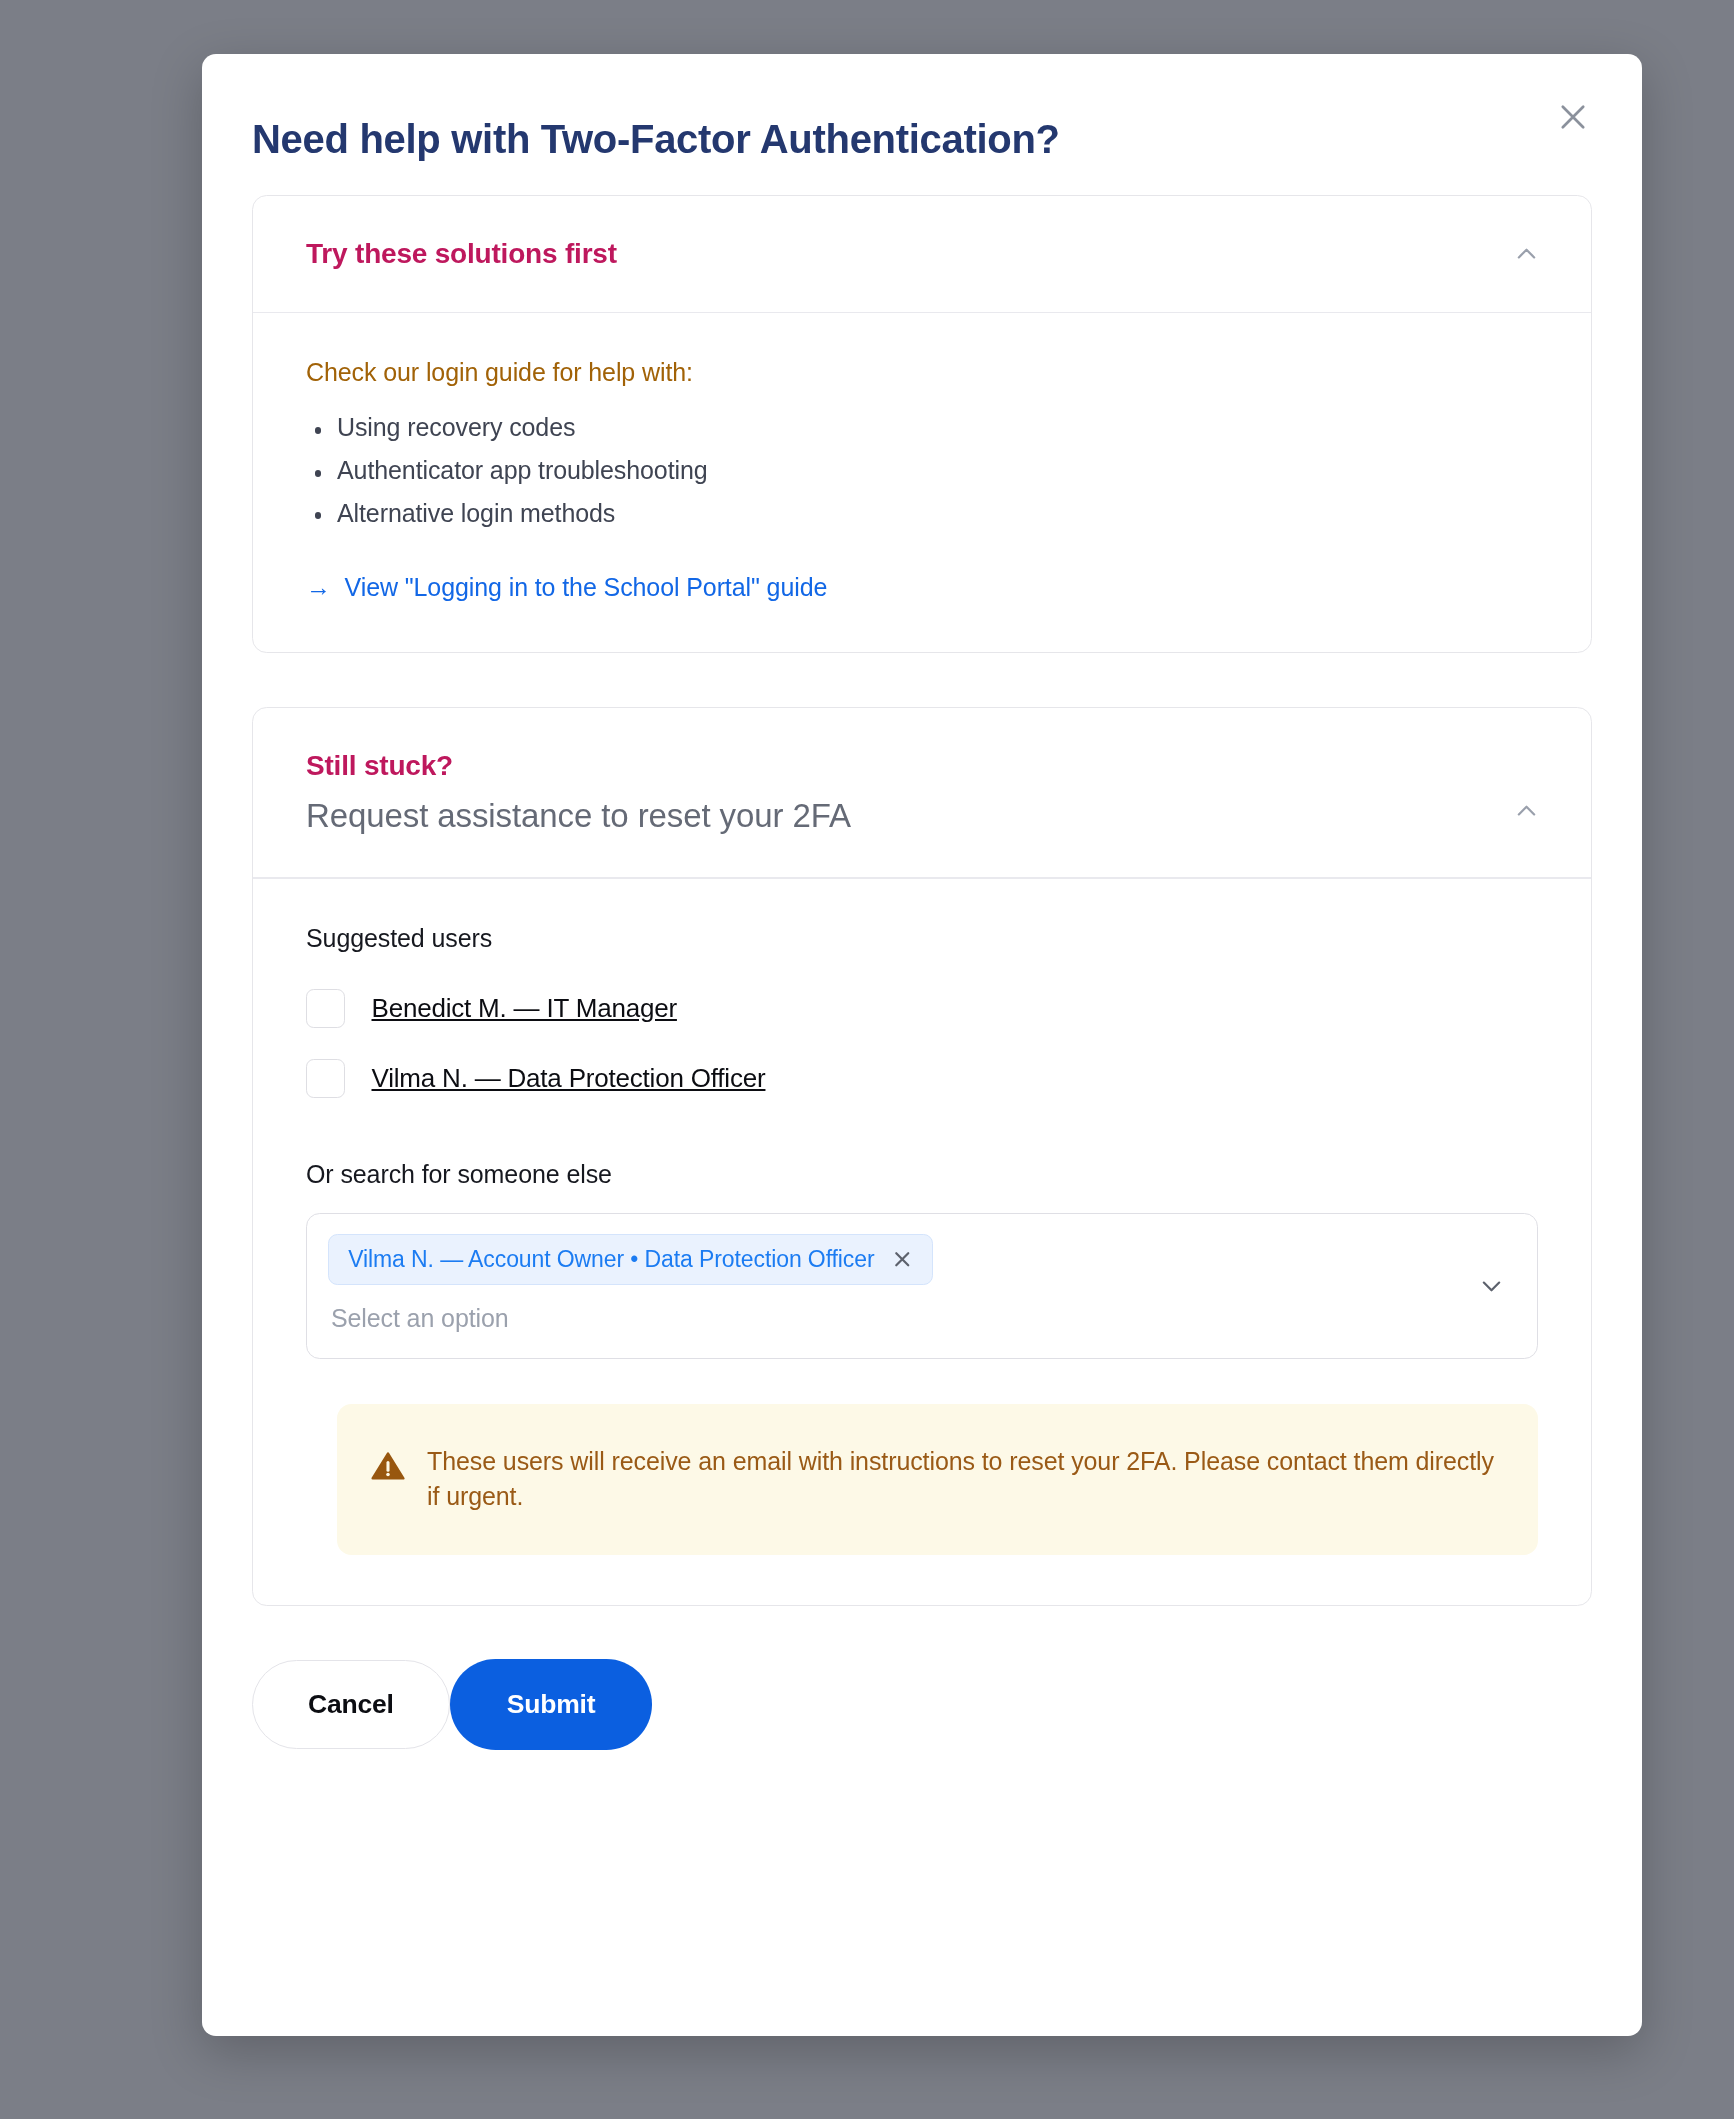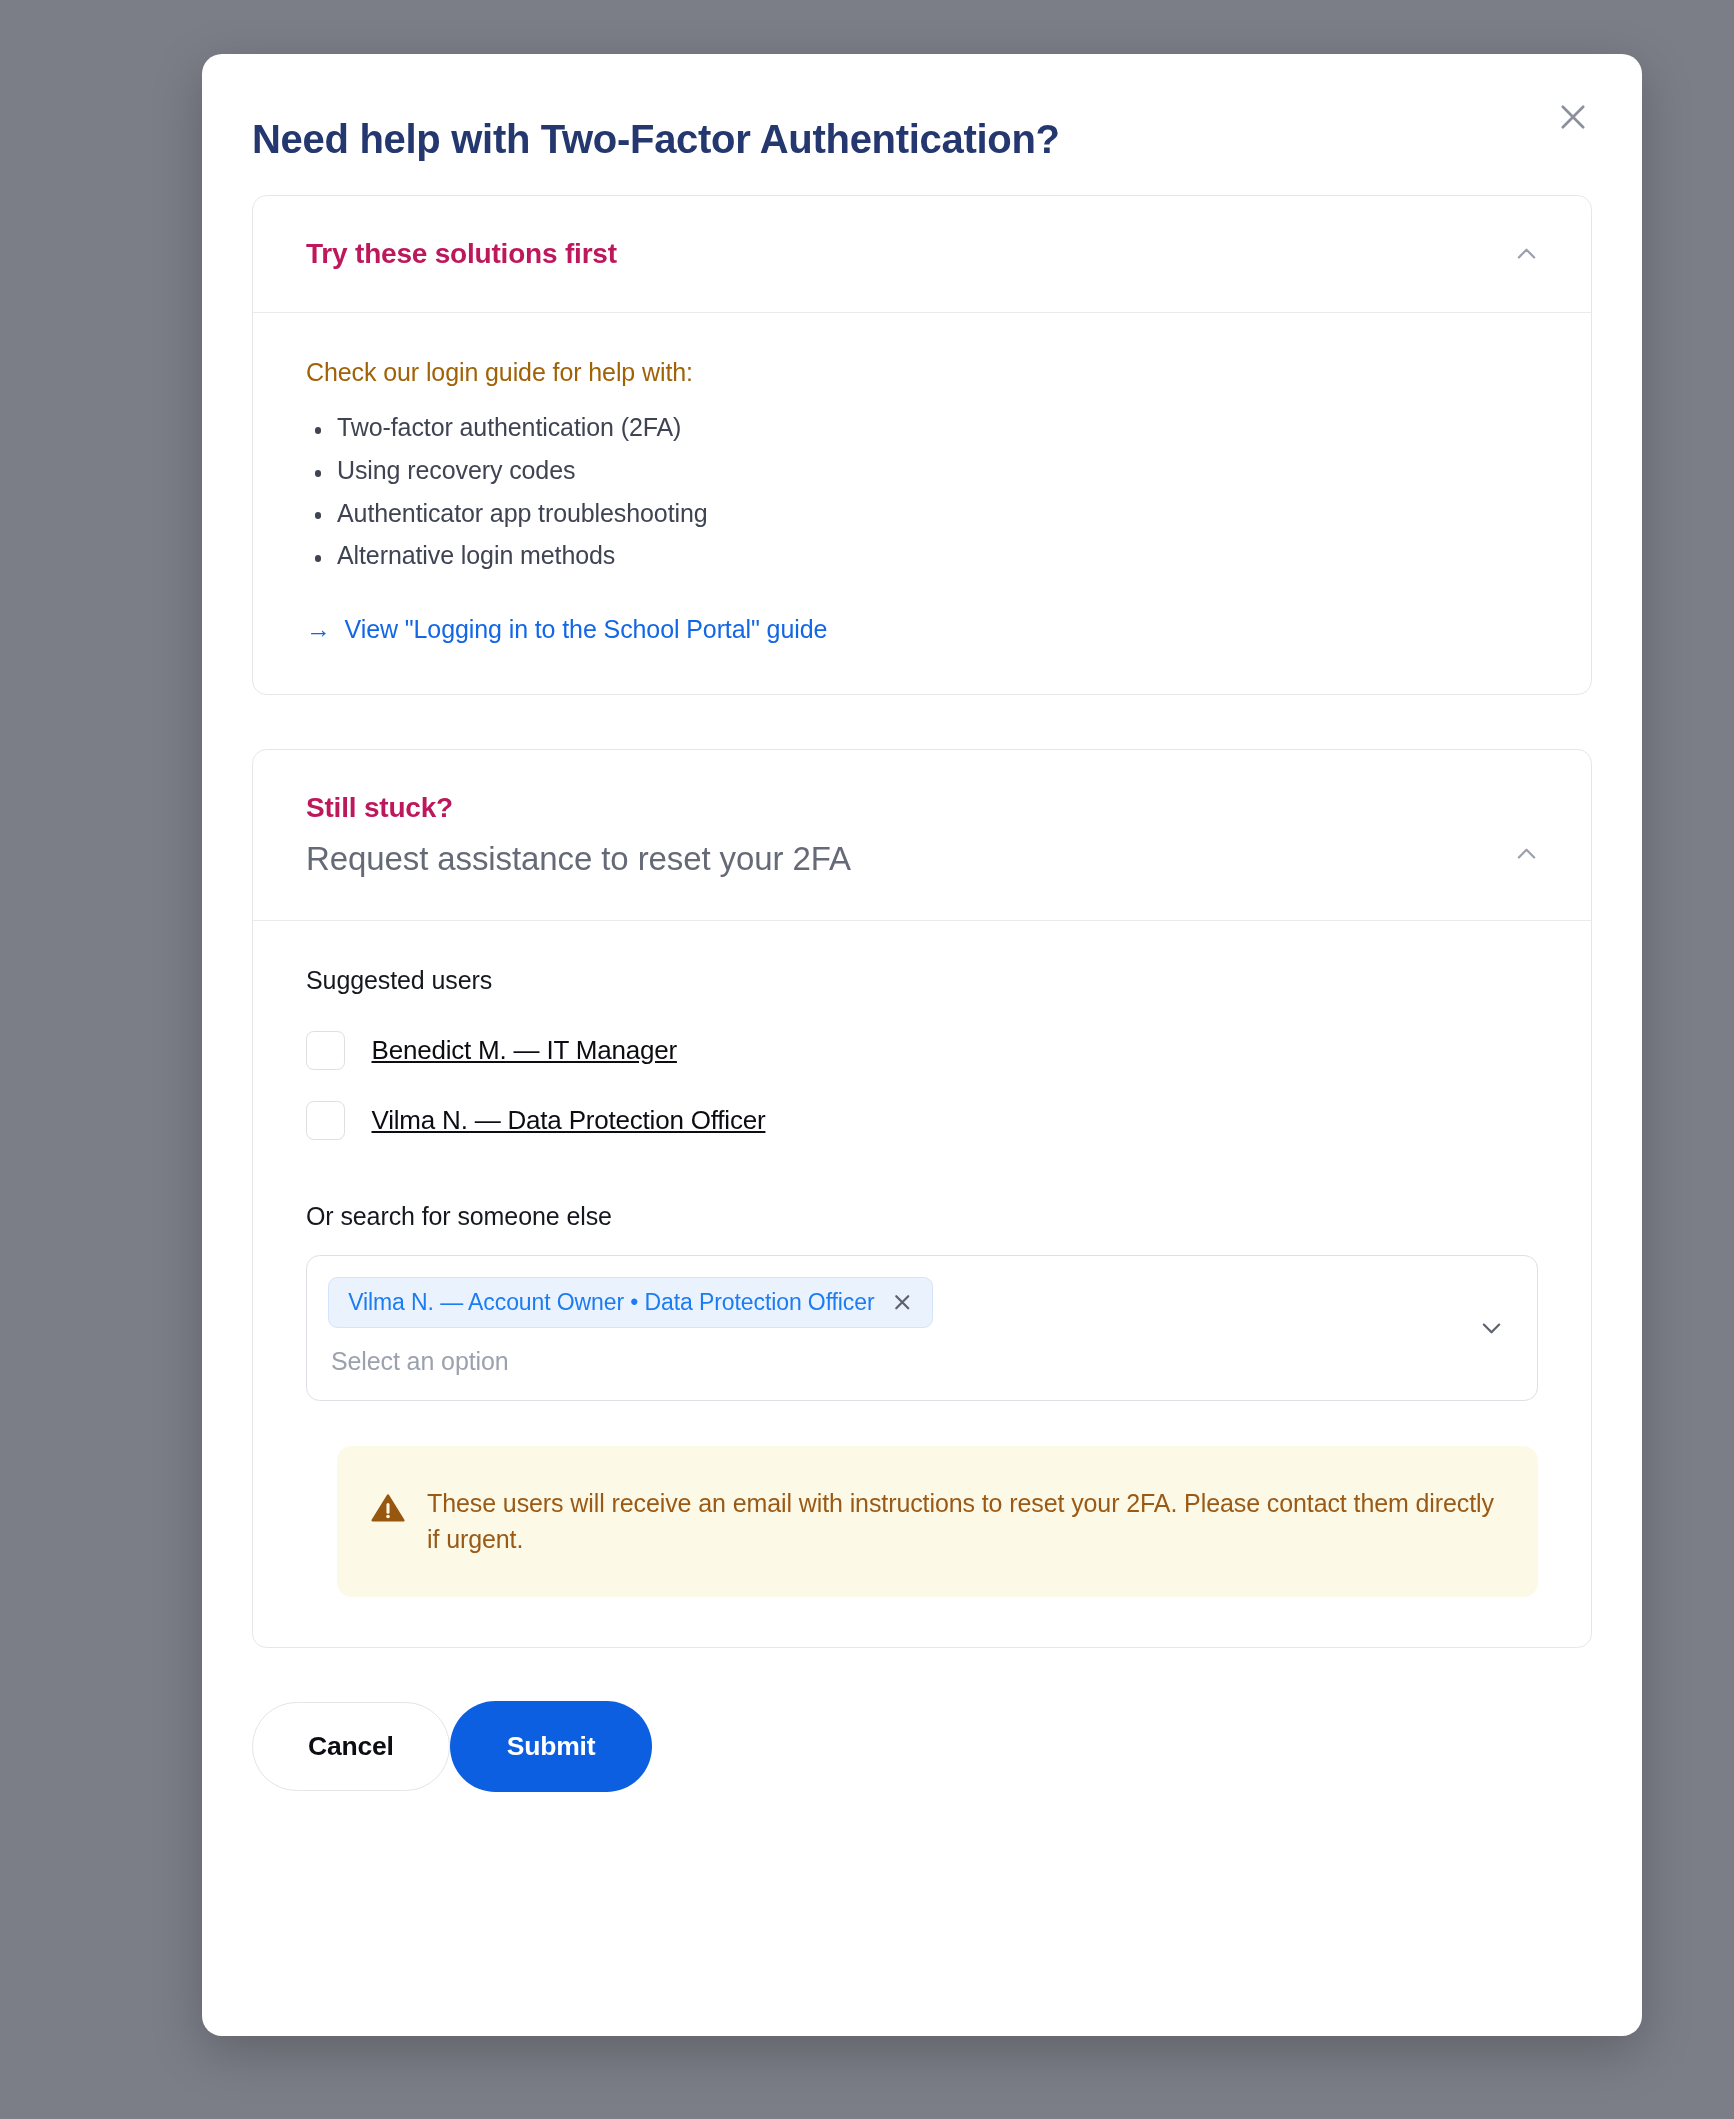--- a/index.html
+++ b/index.html
@@ -19,21 +19,21 @@
     background: #7b7e87;
   }
 
   .modal {
     position: absolute;
     left: 202px;
     top: 54px;
     width: 1440px;
     height: 1982px;
     background: #ffffff;
-    border-radius: 20px;
+    border-radius: 14px;
     box-shadow: 0 15.4px 51px rgba(0,0,0,0.22);
     overflow: hidden;
   }
 
   
   .modal-header {
     position: relative;
     padding: 62px 63px 0 50px;
   }
   .modal-title {
@@ -313,21 +313,20 @@
           <span class="chevron">
             <svg width="29" height="29" viewBox="0 0 34 34" fill="none">
               <path d="M8 21 L17 12 L26 21" stroke="#9aa0ac" stroke-width="2.6" stroke-linecap="round" stroke-linejoin="round"></path>
             </svg>
           </span>
         </div>
         <div class="card-divider"></div>
         <div class="card-body">
           <div class="intro-text">Check our login guide for help with:</div>
           <ul class="bullets">
-            <li>Two-factor authentication (2FA)</li>
             <li>Using recovery codes</li>
             <li>Authenticator app troubleshooting</li>
             <li>Alternative login methods</li>
           </ul>
           <a class="guide-link">
             <span class="arrow">→</span>
             <span>View "Logging in to the School Portal" guide</span>
           </a>
         </div>
       </div>

